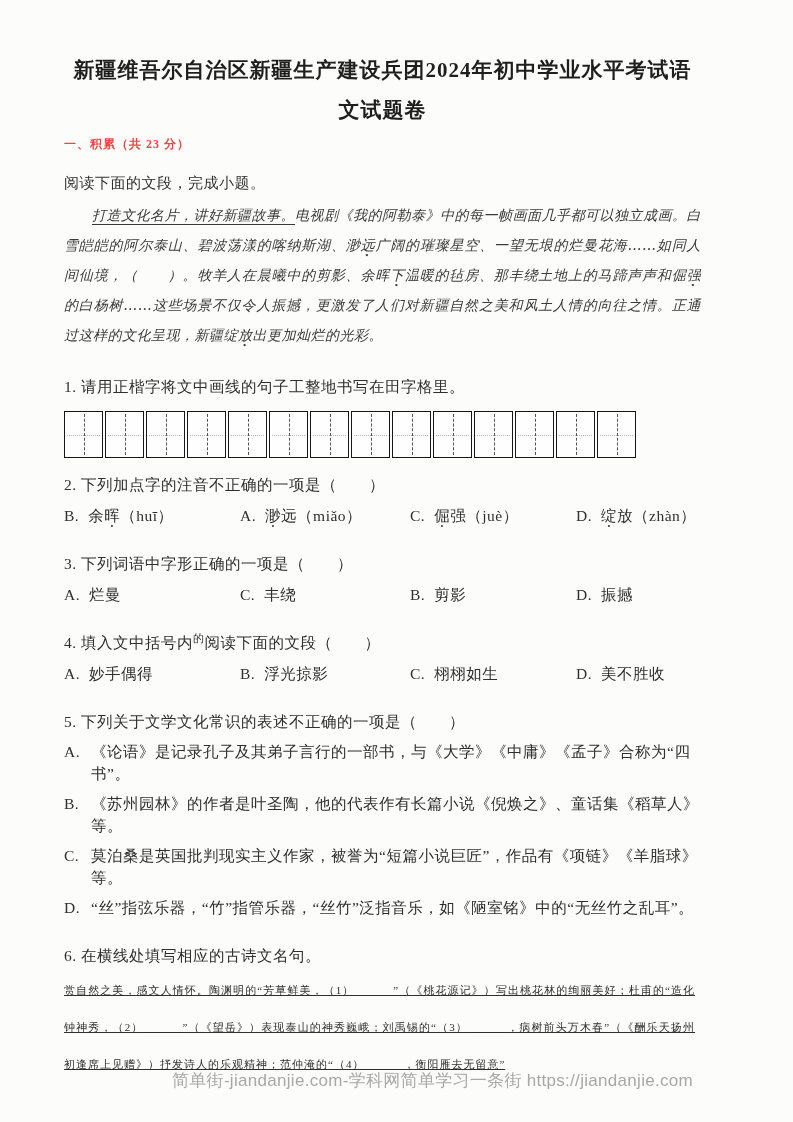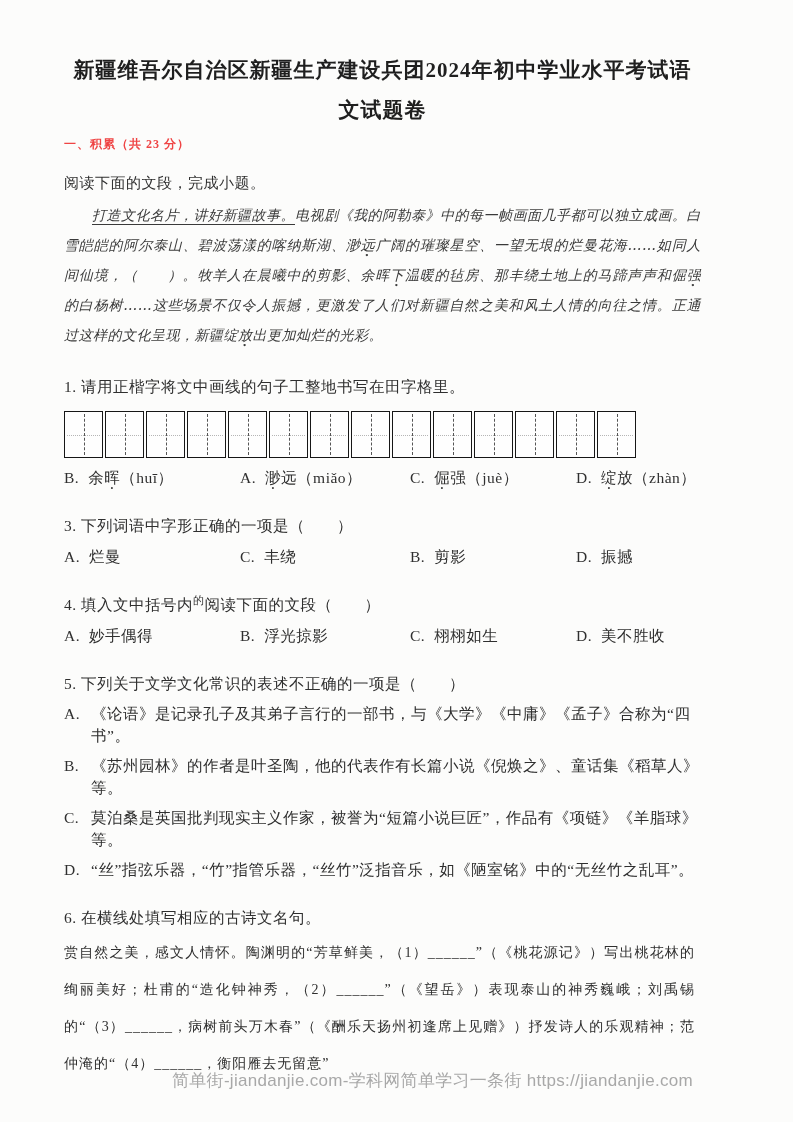--- a/index.html
+++ b/index.html
@@ -41,22 +41,22 @@
   .cell::after  { content:""; position:absolute; top:50%; left:2px; right:2px; border-top:1.2px dotted #b5b5b5; }
 
   .opts-row { display:grid; grid-template-columns:176px 170px 166px 1fr;
     font-size:15.5px; line-height:22px; margin-top:9px; letter-spacing:0.5px; }
   .opt-label { margin-right:9px; }
 
   .q5opt { display:flex; font-size:15.5px; line-height:22px; margin-top:8px; letter-spacing:0.5px; }
   .q5opt .opt-label { flex:0 0 27px; margin-right:0; }
   .q5opt .opt-text { flex:1; }
 
-  .q6para { margin:5px 6px 0 0; font-size:14px; line-height:37px;
-    letter-spacing:1px; text-align:justify; }
+  .q6para { margin:5px 6px 0 0; font-size:11px; line-height:37px;
+    letter-spacing:1px; text-align:justify;text-decoration:underline; }
 
   sup.ins { font-size:11px; vertical-align:super; line-height:0; }
 
   .footer { position:absolute; left:0; bottom:30px; width:100%; text-align:center;
     font-family:"Liberation Sans", sans-serif; font-size:17px; color:#a8a8a8; letter-spacing:0.3px;margin-left:36px; }
 </style>
 </head>
 <body>
 
 <div class="page">
@@ -85,20 +85,21 @@
       <div class="cell"></div>
       <div class="cell"></div>
       <div class="cell"></div>
       <div class="cell"></div>
       <div class="cell"></div>
       <div class="cell"></div>
       <div class="cell"></div>
       <div class="cell"></div>
     </div>
 
+  <div class="q m1">2. 下列加点字的注音不正确的一项是（　　）</div>
   <div class="opts-row">
     <div><span class="opt-label">B.</span><span>余</span><span class="du">晖</span><span>（huī）</span></div>
     <div><span class="opt-label">A.</span><span></span><span class="du">渺</span><span>远（miǎo）</span></div>
     <div><span class="opt-label">C.</span><span></span><span class="du">倔</span><span>强（juè）</span></div>
     <div><span class="opt-label">D.</span><span></span><span class="du">绽</span><span>放（zhàn）</span></div>
   </div>
 
   <div class="q m2">3. 下列词语中字形正确的一项是（　　）</div>
   <div class="opts-row">
     <div><span class="opt-label">A.</span><span>烂曼</span></div>

